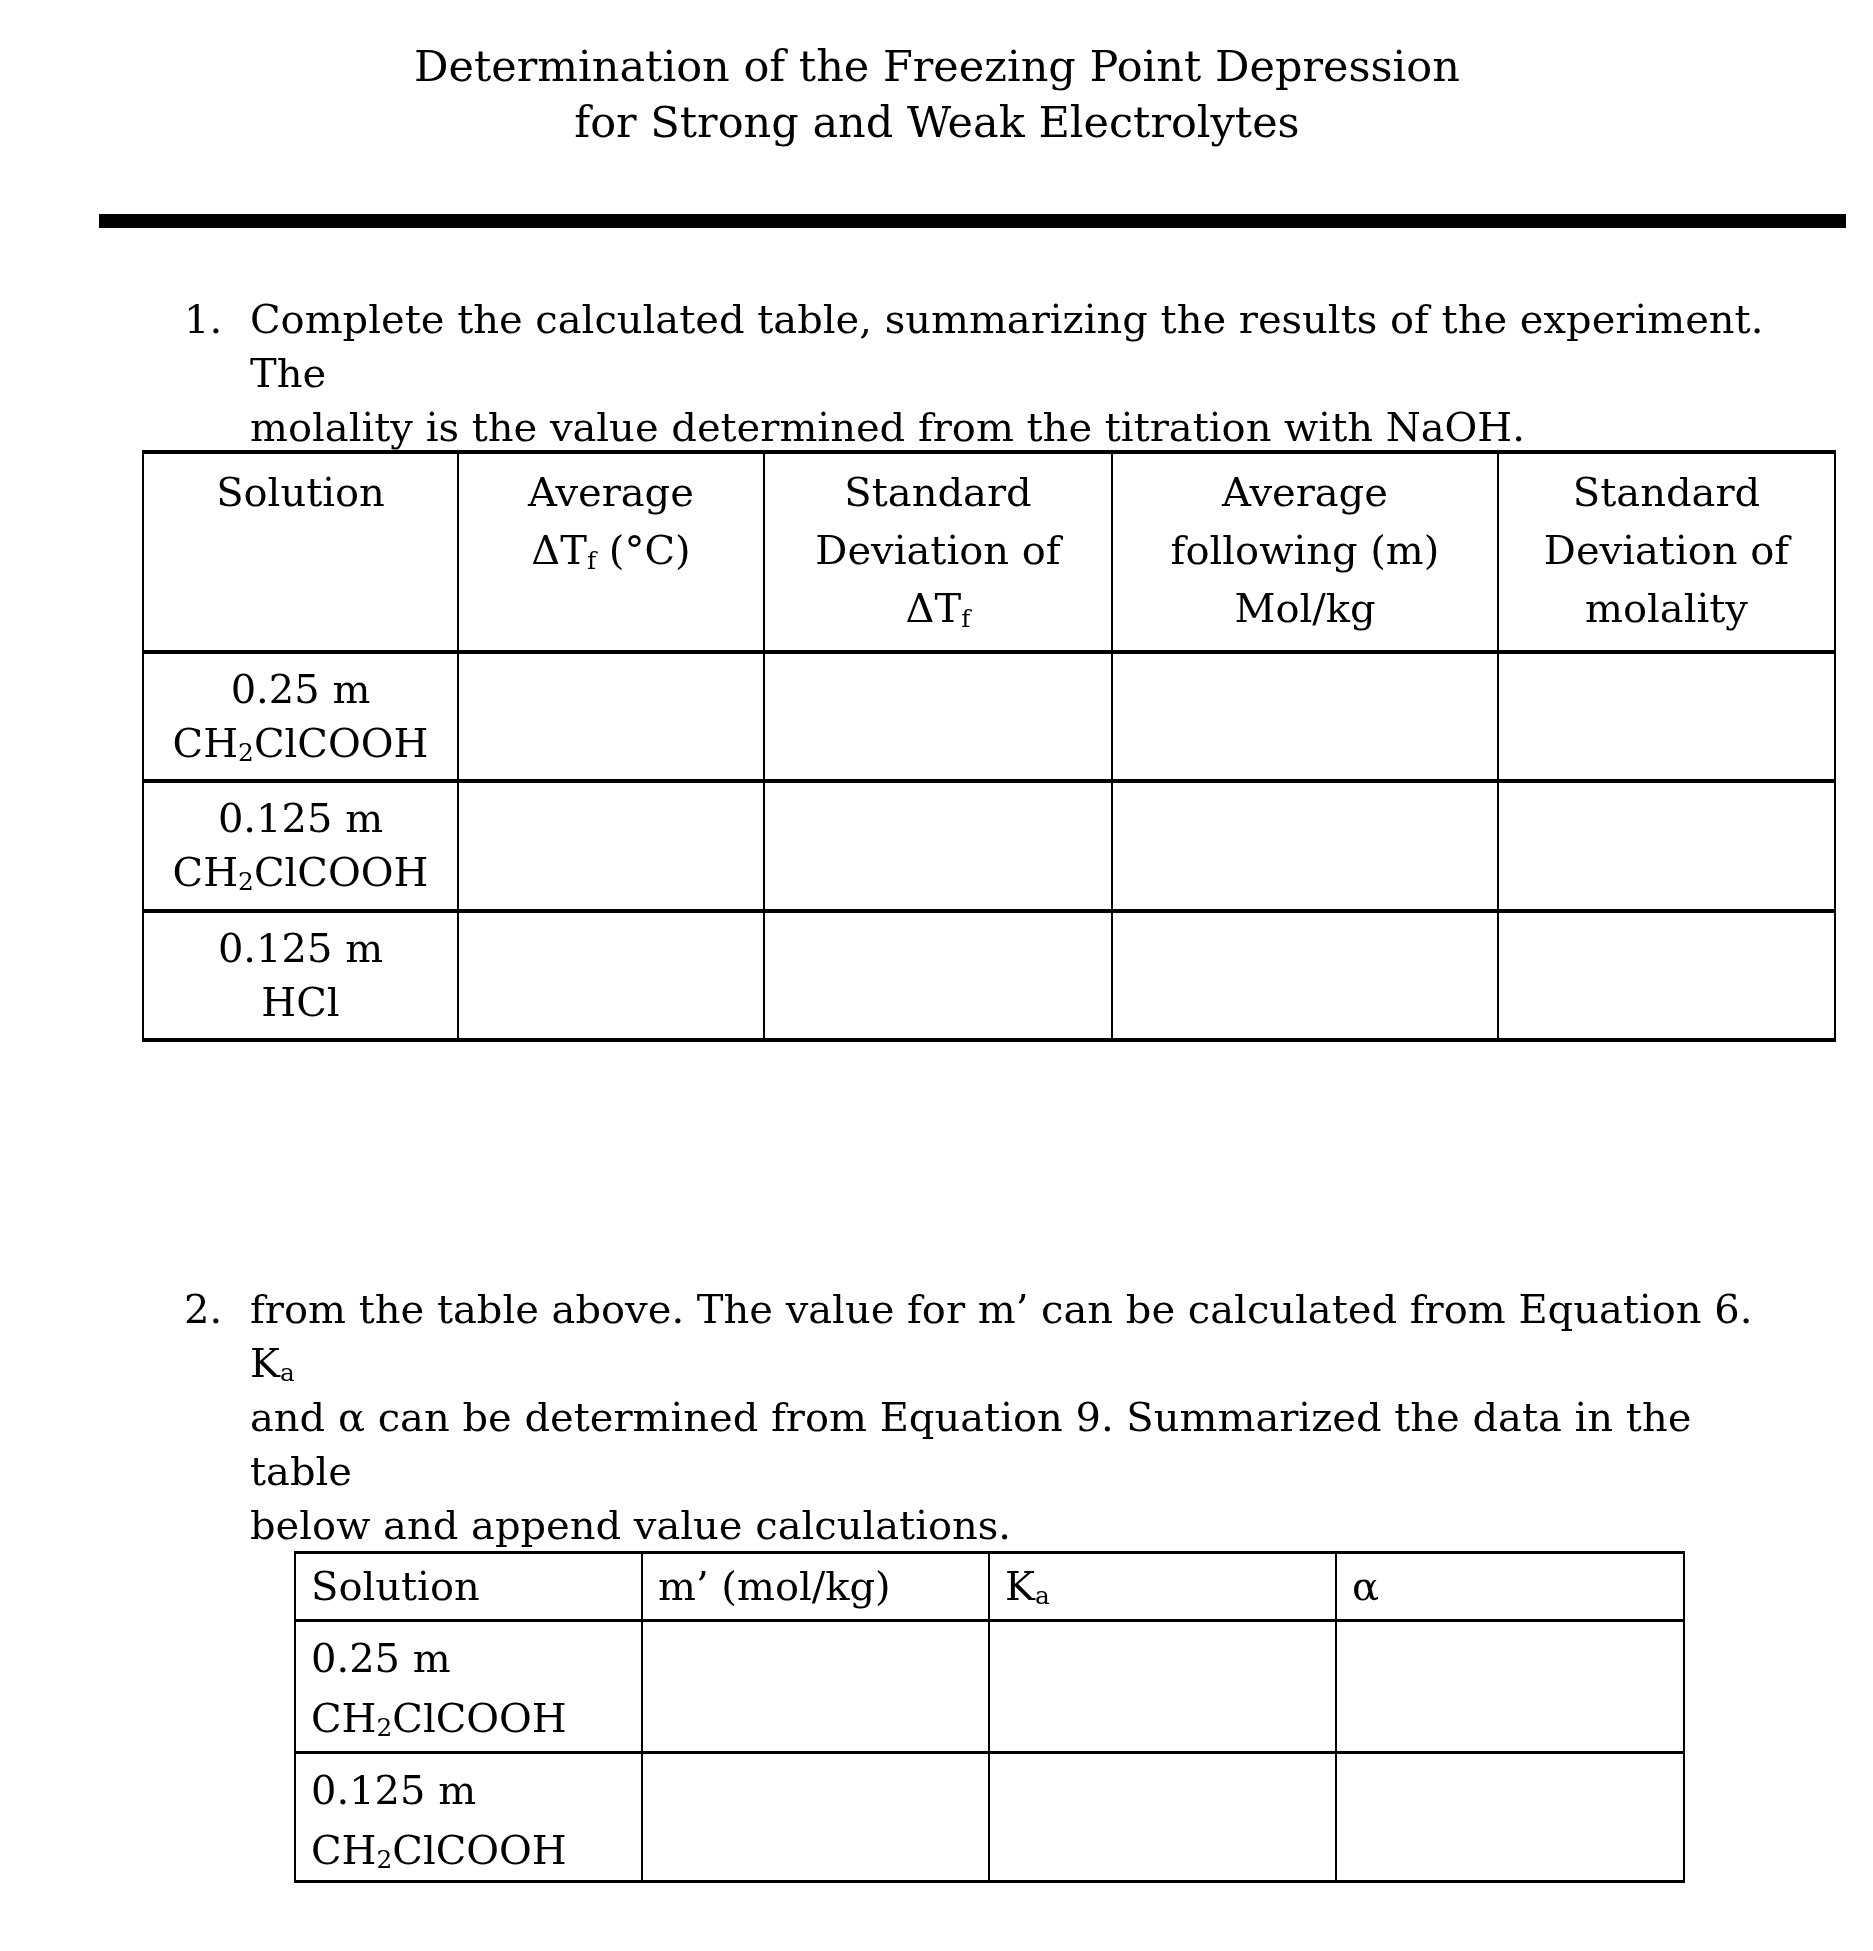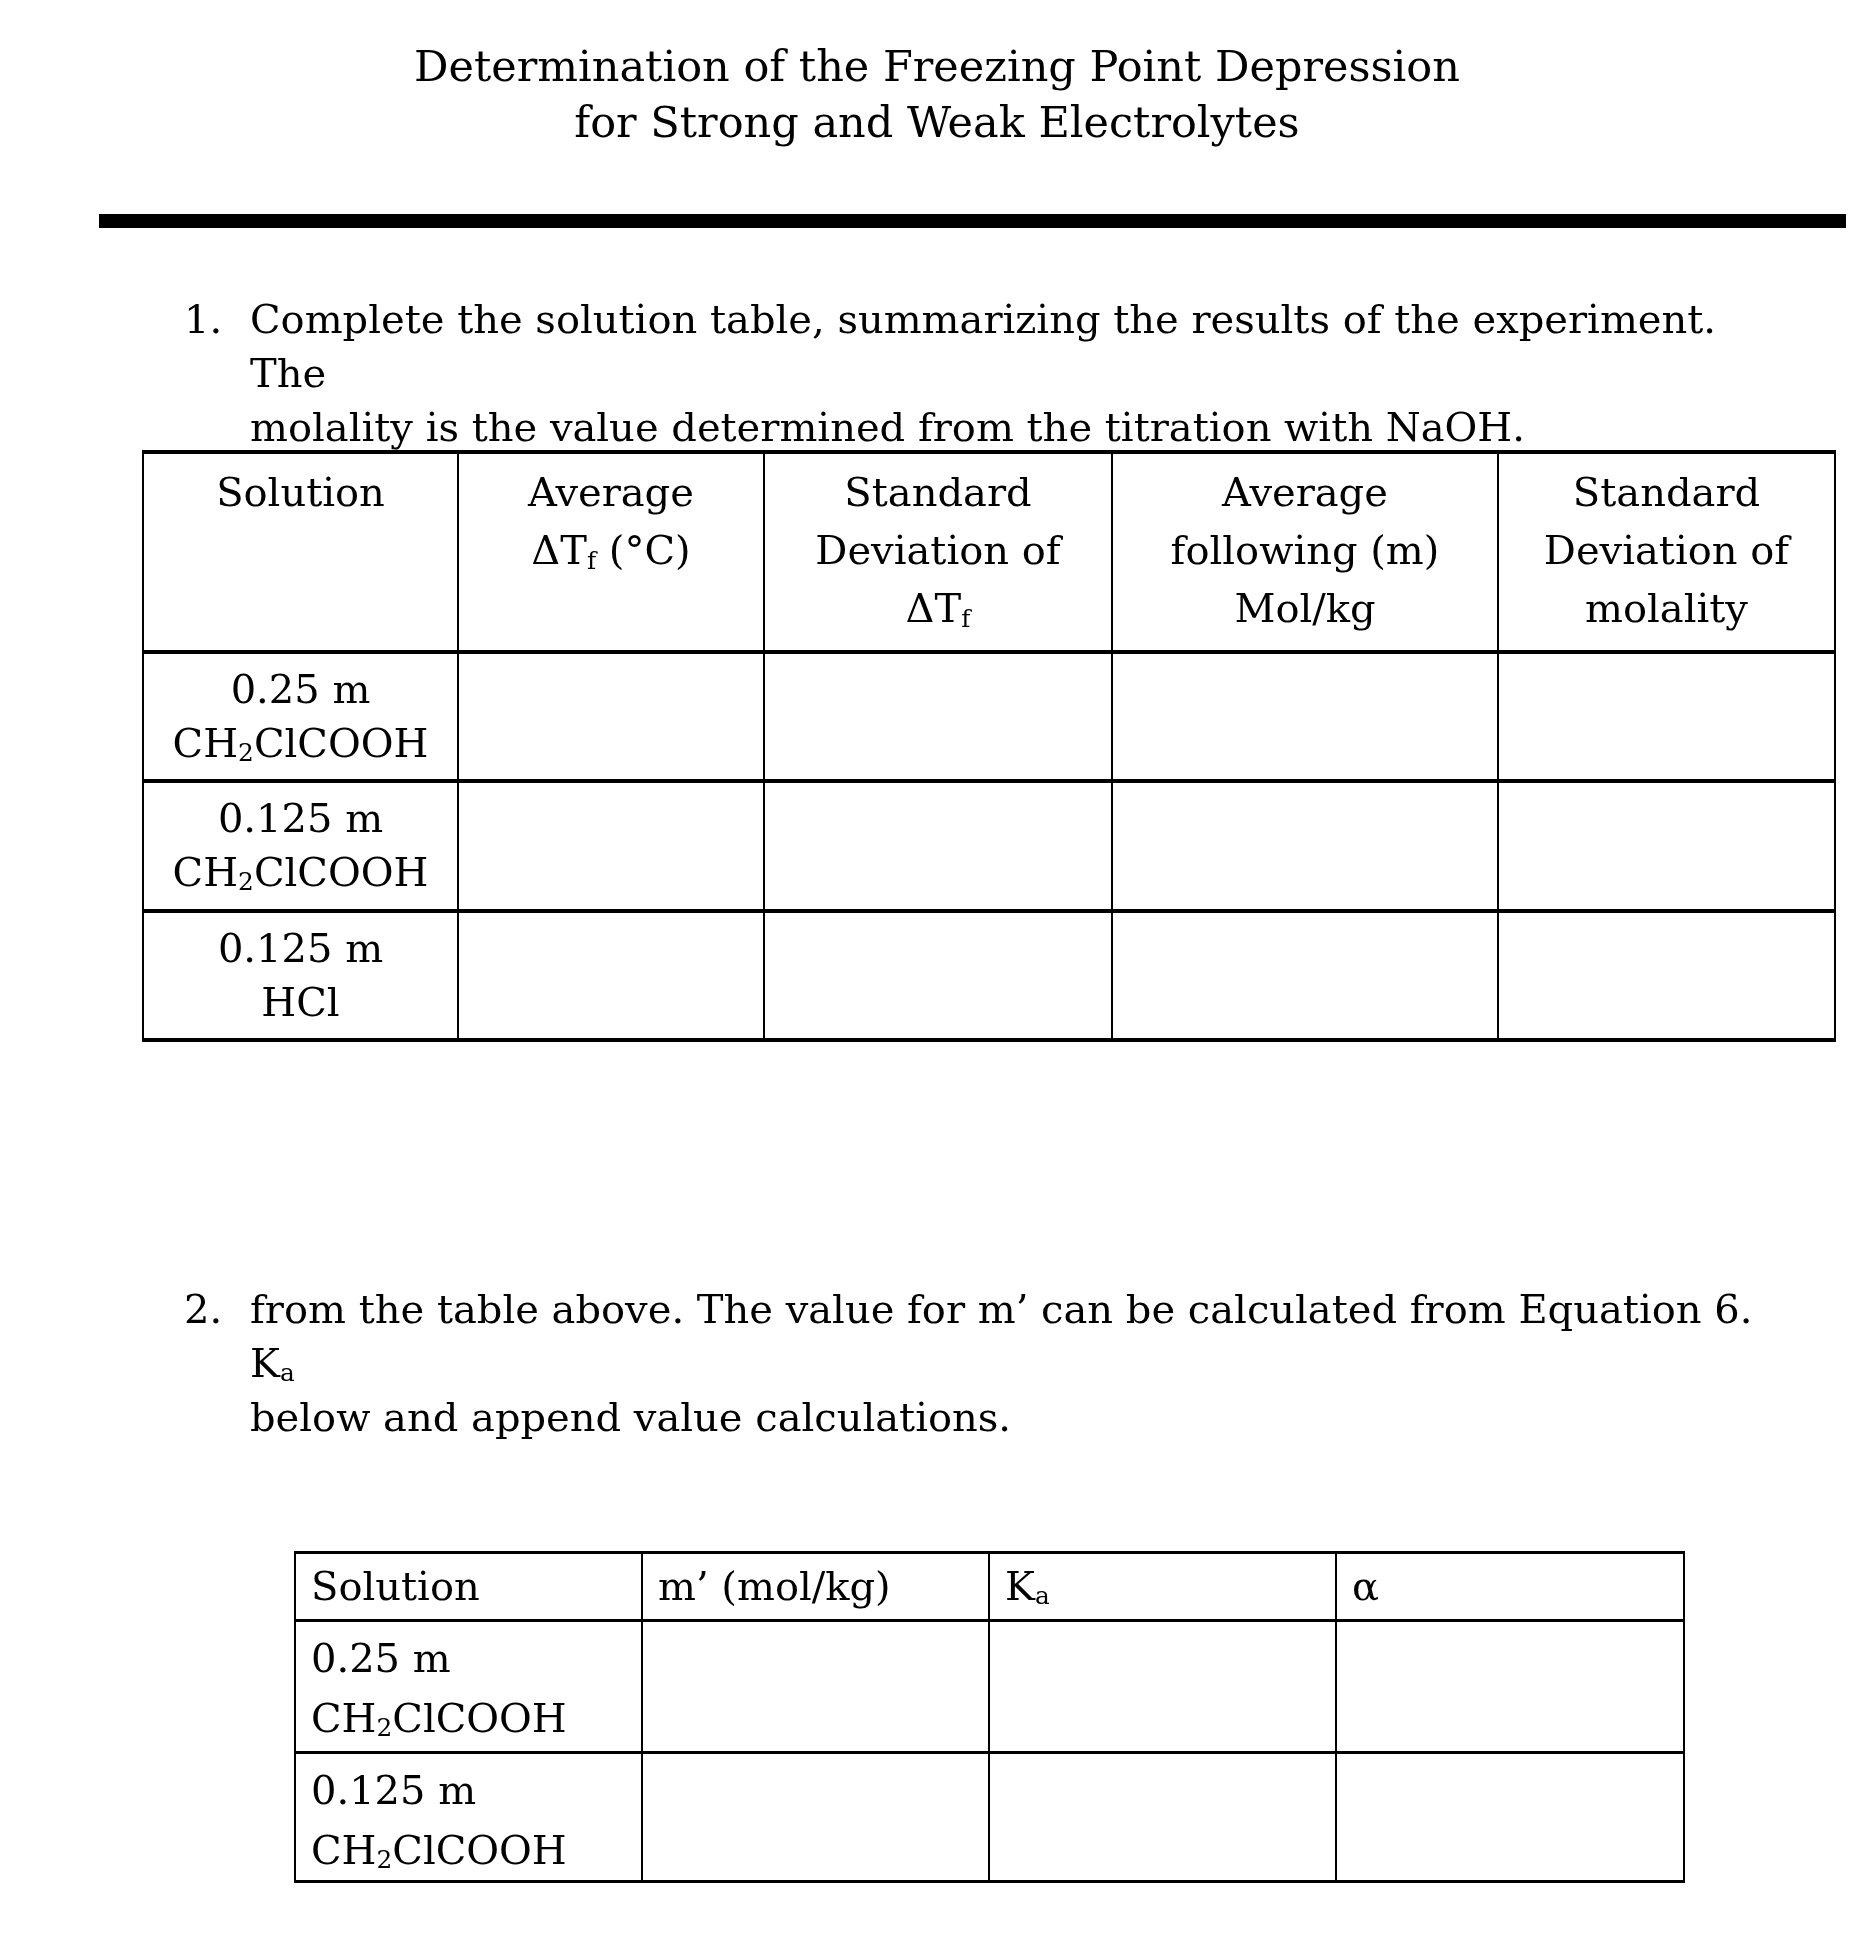--- a/index.html
+++ b/index.html
@@ -96,21 +96,21 @@
   <div class="title">
     <div>Determination of the Freezing Point Depression</div>
     <div>for Strong and Weak Electrolytes</div>
   </div>
 
   <div class="rule"></div>
 
   <div class="numbered-item item-1">
     <div class="item-number">1.</div>
     <div>
-      <div>Complete the solution table, summarizing the results of the experiment. The</div>
+      <div>Complete the calculated table, summarizing the results of the experiment. The</div>
       <div>molality is the value determined from the titration with NaOH.</div>
     </div>
   </div>
 
   <table class="table1">
     <colgroup>
       <col style="width:315px">
         <col style="width:306px">
         <col style="width:348px">
         <col style="width:386px">
@@ -145,20 +145,21 @@
       <td></td>
       <td></td>
     </tr>
   </tbody>
     </table>
 
   <div class="numbered-item item-2">
     <div class="item-number">2.</div>
     <div>
       <div><span>from the table above. The value for m’ can be calculated from Equation 6. K</span><sub>a</sub></div>
+      <div><span>and α can be determined from Equation 9. Summarized the data in the table</span></div>
       <div><span>below and append value calculations.</span></div>
     </div>
   </div>
 
   <table class="table2">
     <colgroup>
       <col style="width:347px">
         <col style="width:347px">
         <col style="width:347px">
         <col style="width:348px">

